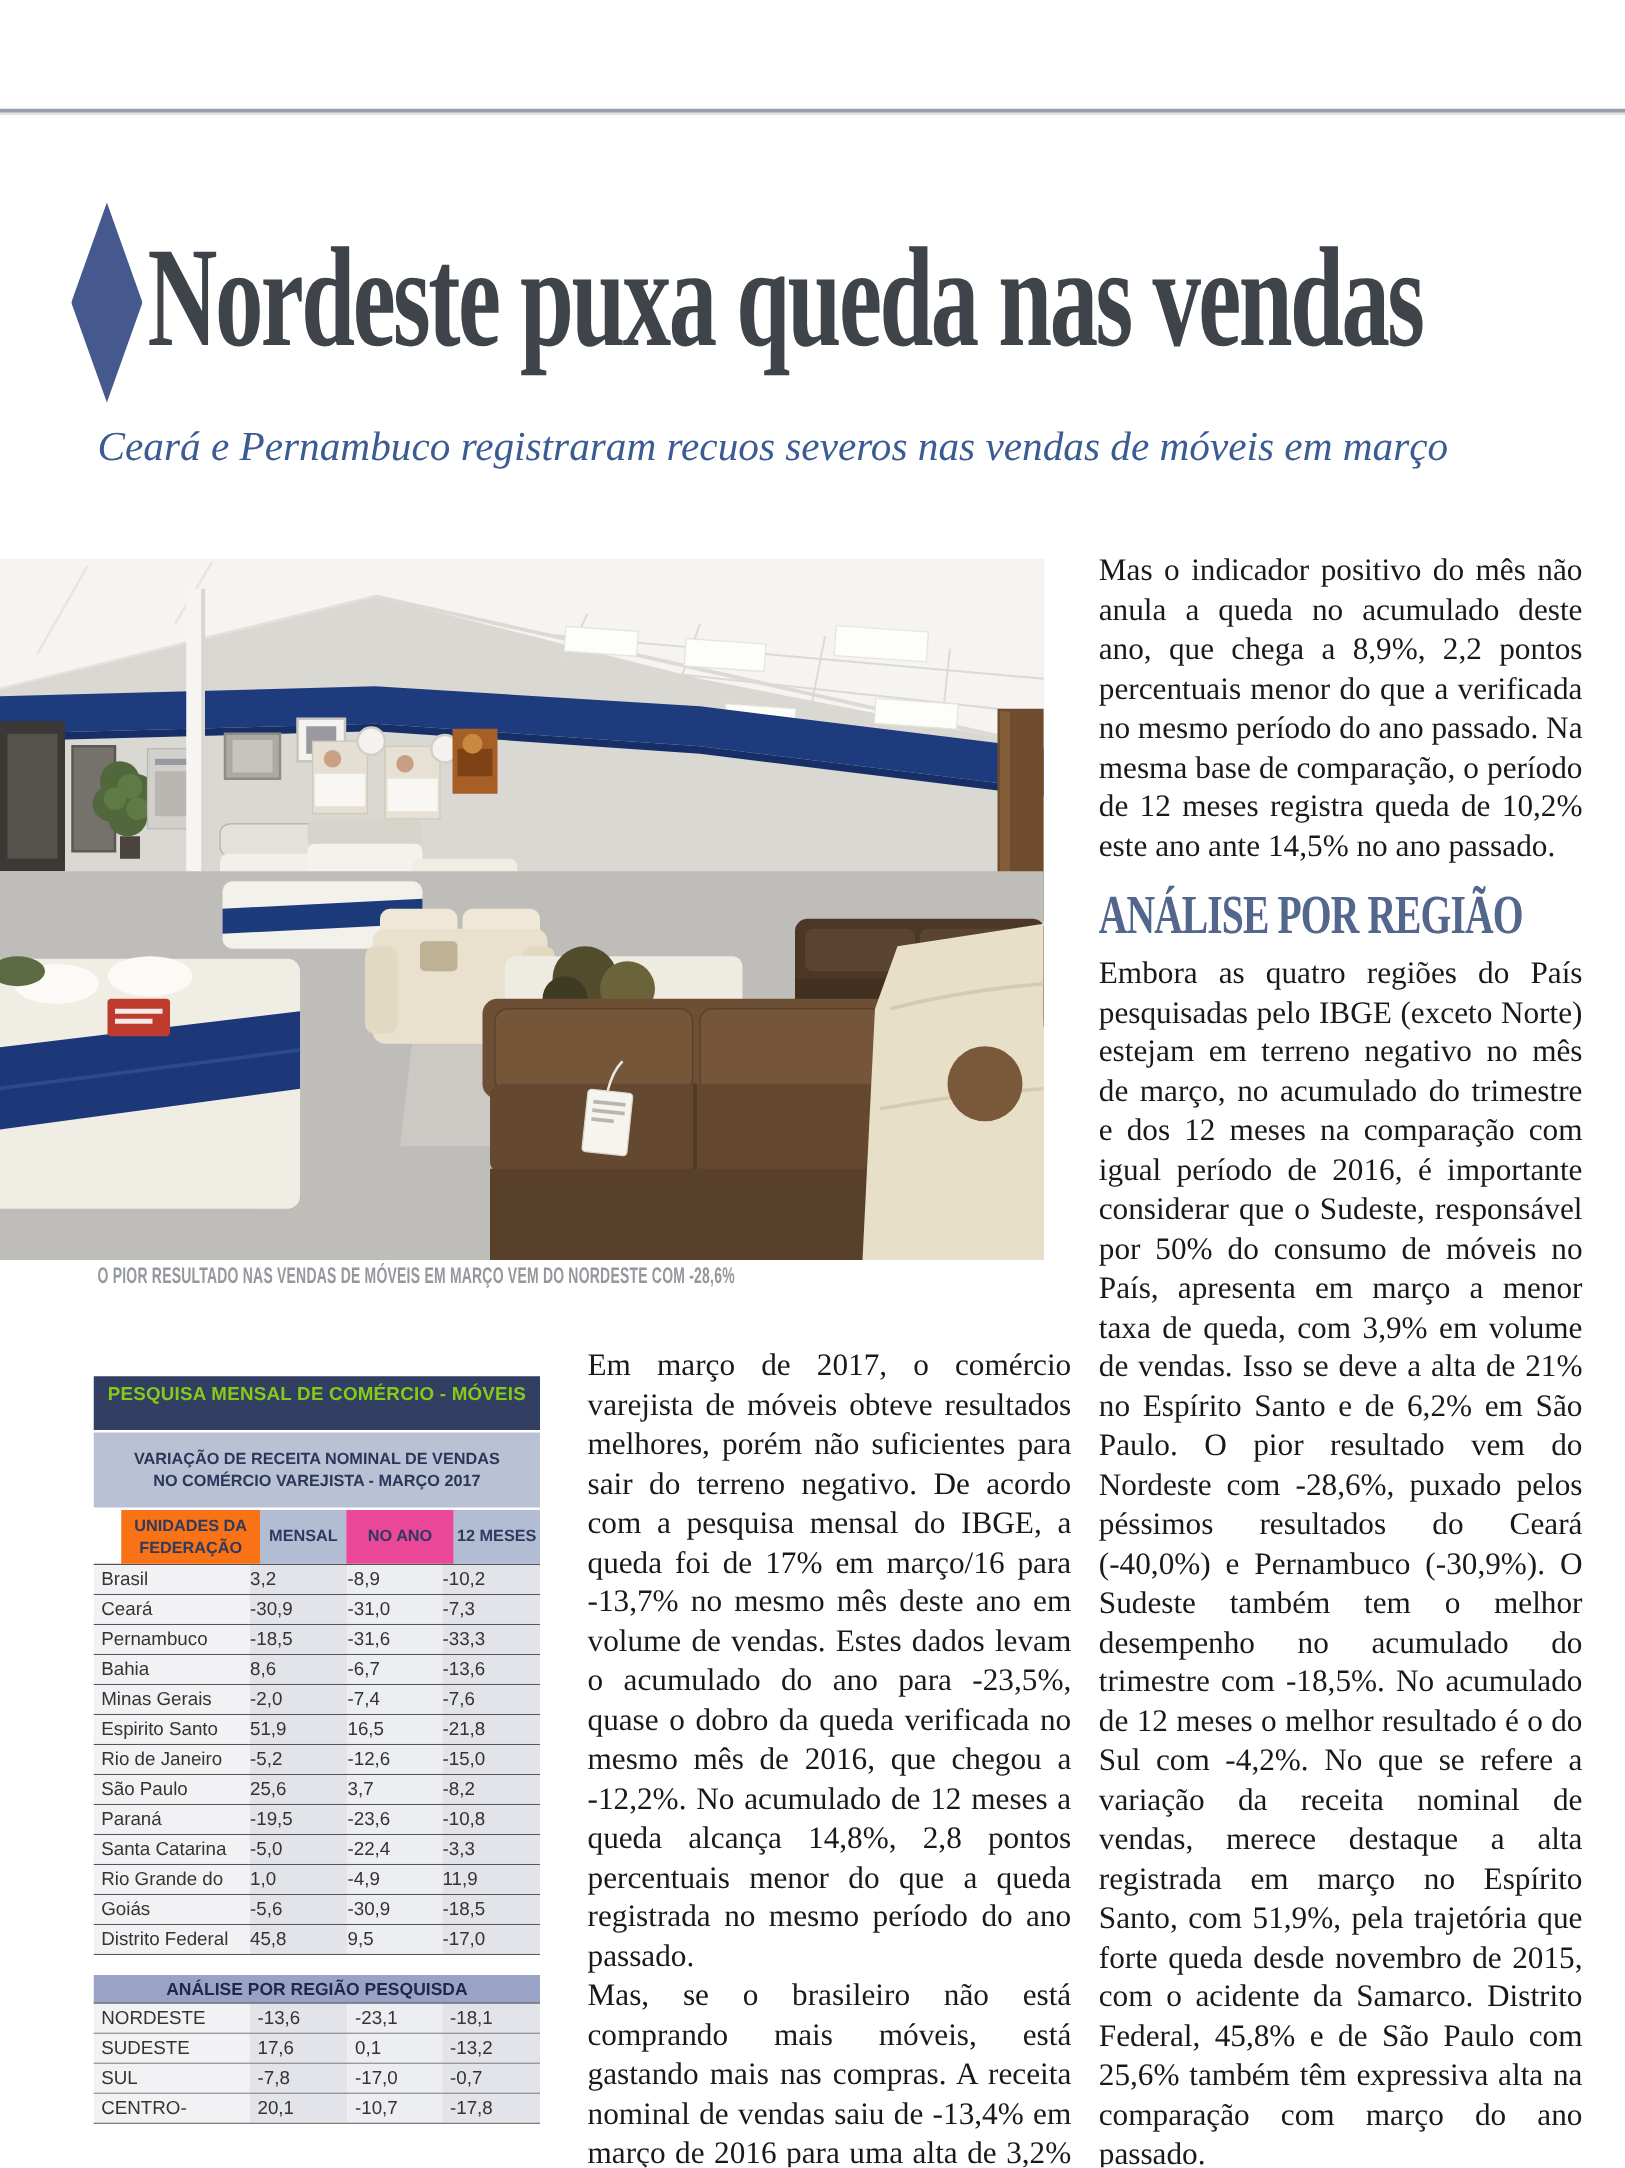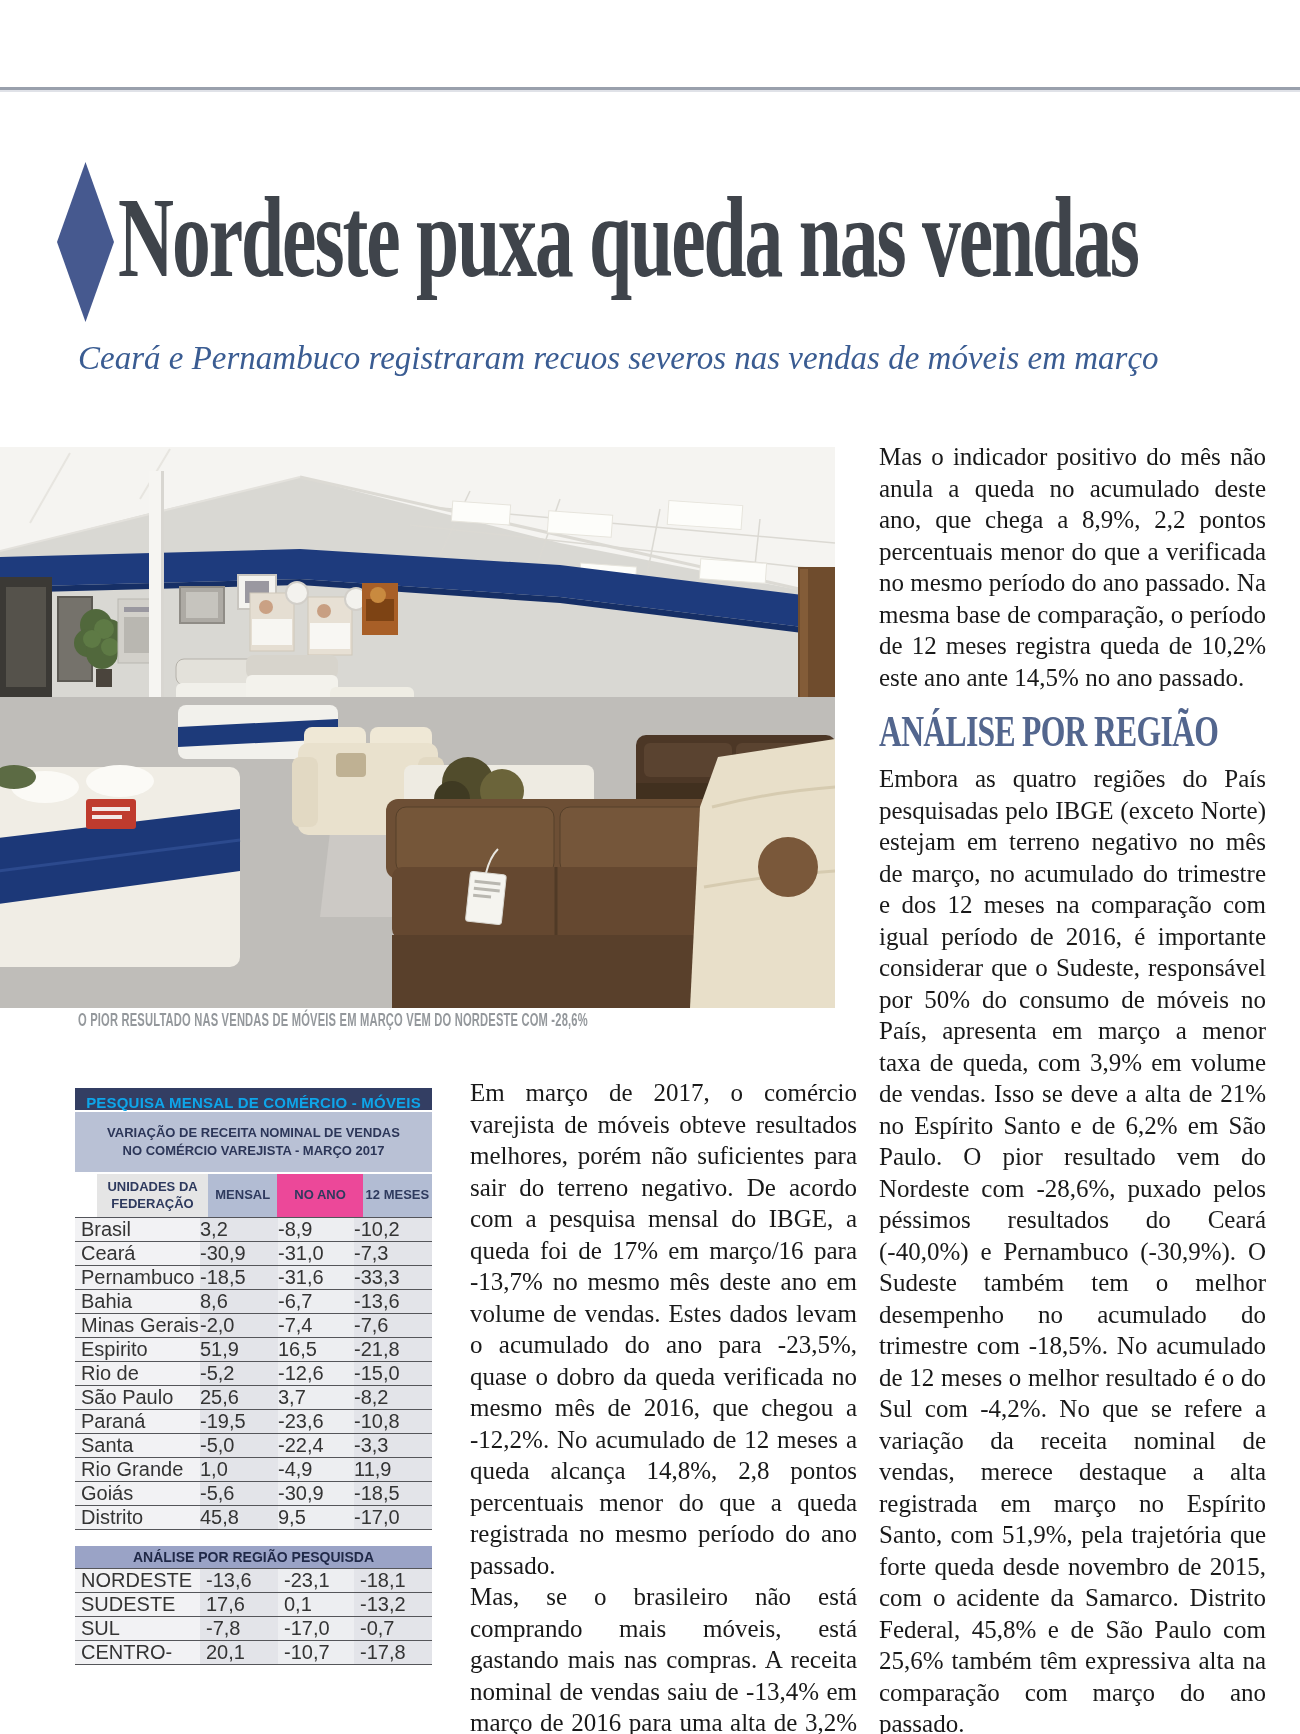--- a/index.html
+++ b/index.html
@@ -35,42 +35,42 @@
     color:#94989c; letter-spacing:0.3px; white-space:nowrap;
     transform:scaleX(0.62); transform-origin:left top;
   }
 
   
   .datatable {
     position:absolute; left:75px; top:1088px; width:357px;
     font-family:"Liberation Sans", sans-serif;
   }
   .tt-title {
-    height:22px; line-height:29px; background:#333e63; color:#0ea5e9;
-    text-align:center; font-weight:bold; font-size:15px; letter-spacing:0.2px;
+    height:43px; line-height:29px; background:#333e63; color:#84cc16;
+    text-align:center; font-weight:bold; font-size:15px; letter-spacing:0.2px;margin-top:13px;
   }
   .tt-sub {
     margin-top:2px; height:60px; background:#b9c1d5; color:#2c3658;
     font-weight:bold; font-size:13px; text-align:center;
     display:flex; align-items:center; justify-content:center;
     line-height:1.35; padding:0 22px; box-sizing:border-box;
   }
   .t-head { margin-top:2px; height:43px; display:flex; border-bottom:1px solid #53545a; }
   .th {
     display:flex; align-items:center; justify-content:center; text-align:center;
     font-weight:bold; font-size:13px; color:#2e3a5e; line-height:1.25;
     box-sizing:border-box;
   }
-  .th0 { width:125px; background:#e5e5e5;margin-left:22px; }
+  .th0 { width:125px; background:#f97316;margin-left:22px; }
   .th1 { width:78px;  background:#b2bcd3; }
   .th2 { width:96px;  background:#ec4899; }
   .th3 { width:78px;  background:#b2bcd3; }
   .t-row {
     display:flex; height:23px; border-bottom:1px solid #55565a;
-    font-size:20px; color:#343434; align-items:center;
+    font-size:15px; color:#343434; align-items:center;
   }
   .t-row .tc { box-sizing:border-box; height:100%; line-height:23px; overflow:hidden; }
   .tc0 { width:125px; background:#f2f2f4; padding-left:6px; }
   .tc1 { width:78px;  background:#e3e4e9; }
   .tc2 { width:76px;  background:#edeef1; }
   .tc3 { width:78px;  background:#e3e4e9; }
   .state .tc1, .state .tc2, .state .tc3 { text-align:left; padding-right:10px; }
   .region .tc1, .region .tc2, .region .tc3 { text-align:left; padding-left:6px; }
   .t-region-head {
     height:22px; line-height:22px; background:#9aa3c6; color:#1f2847;

